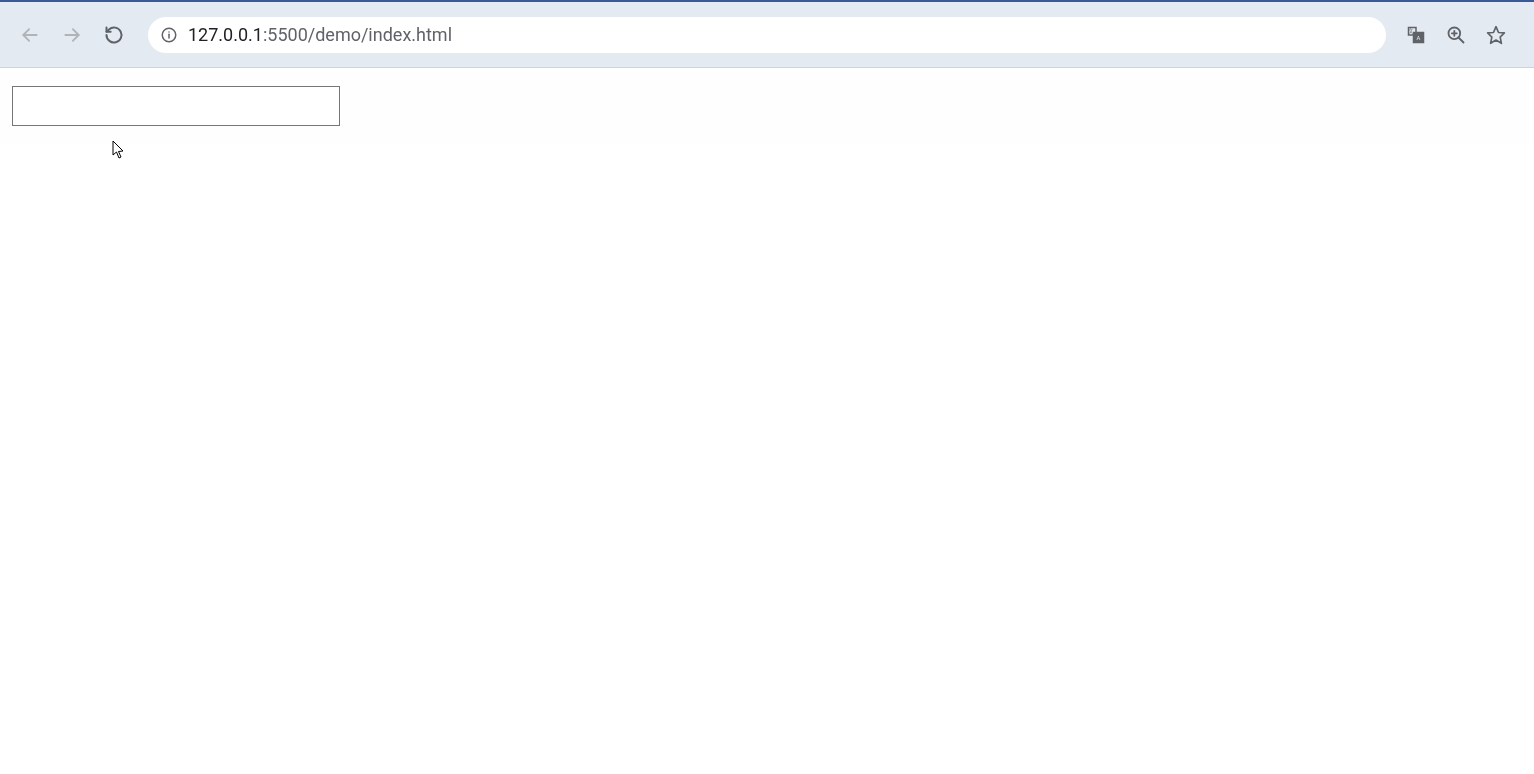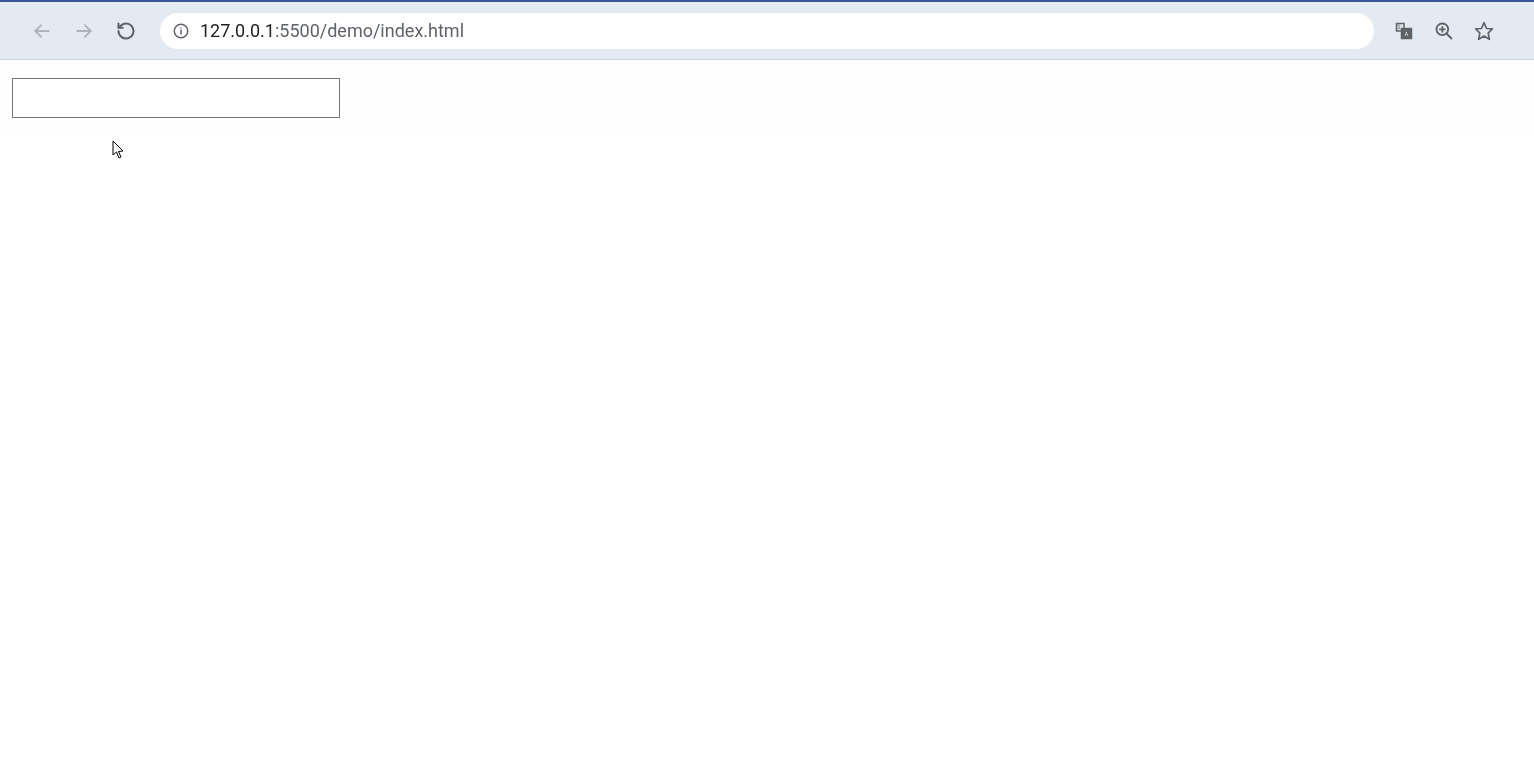--- a/index.html
+++ b/index.html
@@ -8,27 +8,27 @@
       box-sizing: border-box;
     }
     body {
       font-family: -apple-system, BlinkMacSystemFont, "Segoe UI", Roboto, Arial, sans-serif;
       width: 1534px;
       height: 774px;
       background: #fff;
       overflow: hidden;
     }
     .browser-chrome {
-      height: 60px;
+      height: 68px;
       background: #e4eaf1;
       border-top: 2px solid #3b5998;
       border-bottom: 1px solid #cdd4db;
       display: flex;
       align-items: center;
-      padding: 0 24px;
+      padding: 0 12px;
       gap: 6px;
     }
     .nav-btn {
       width: 36px;
       height: 36px;
       display: flex;
       align-items: center;
       justify-content: center;
       border-radius: 50%;
       cursor: pointer;

